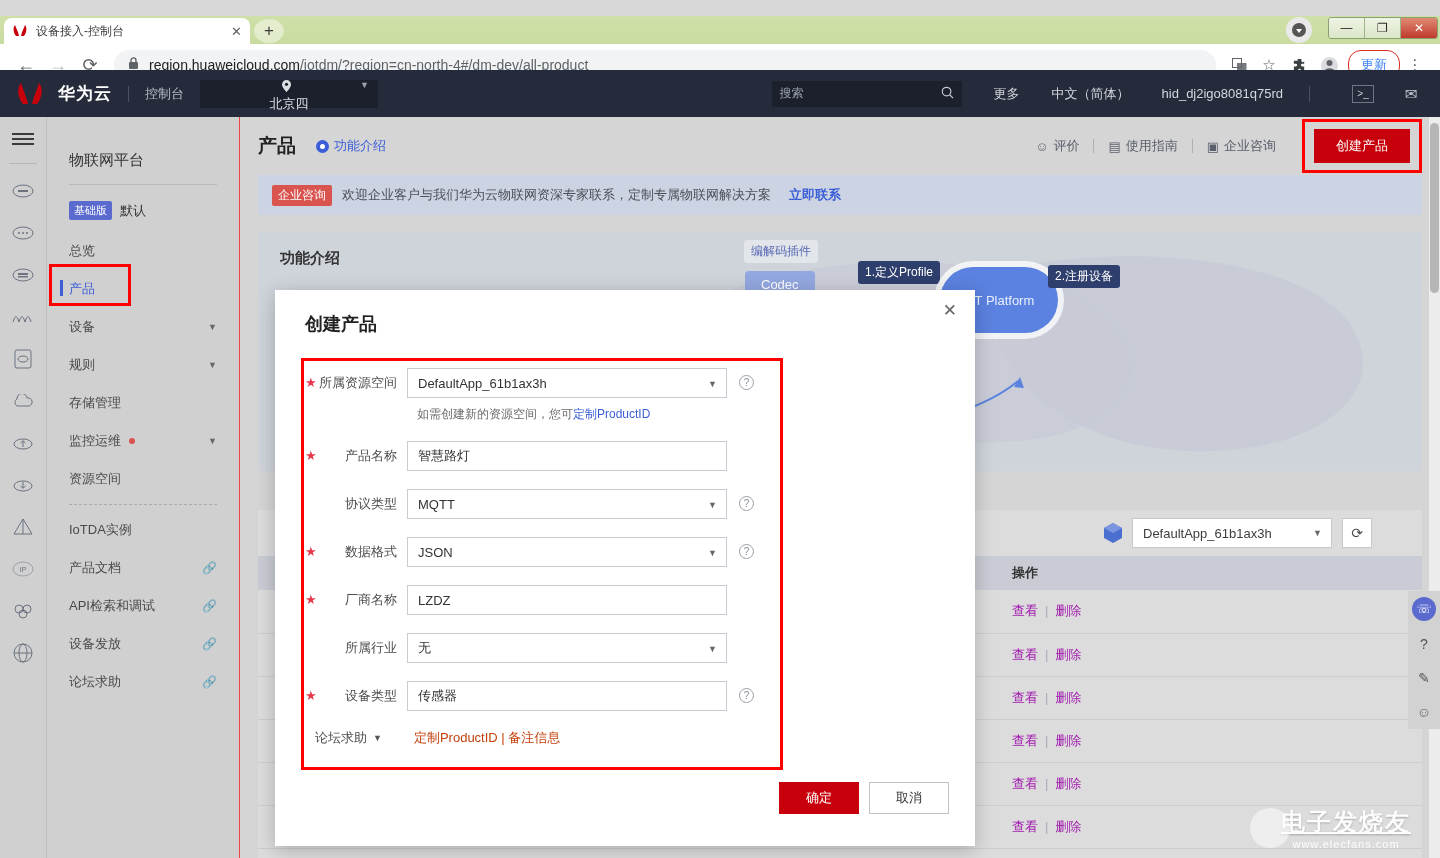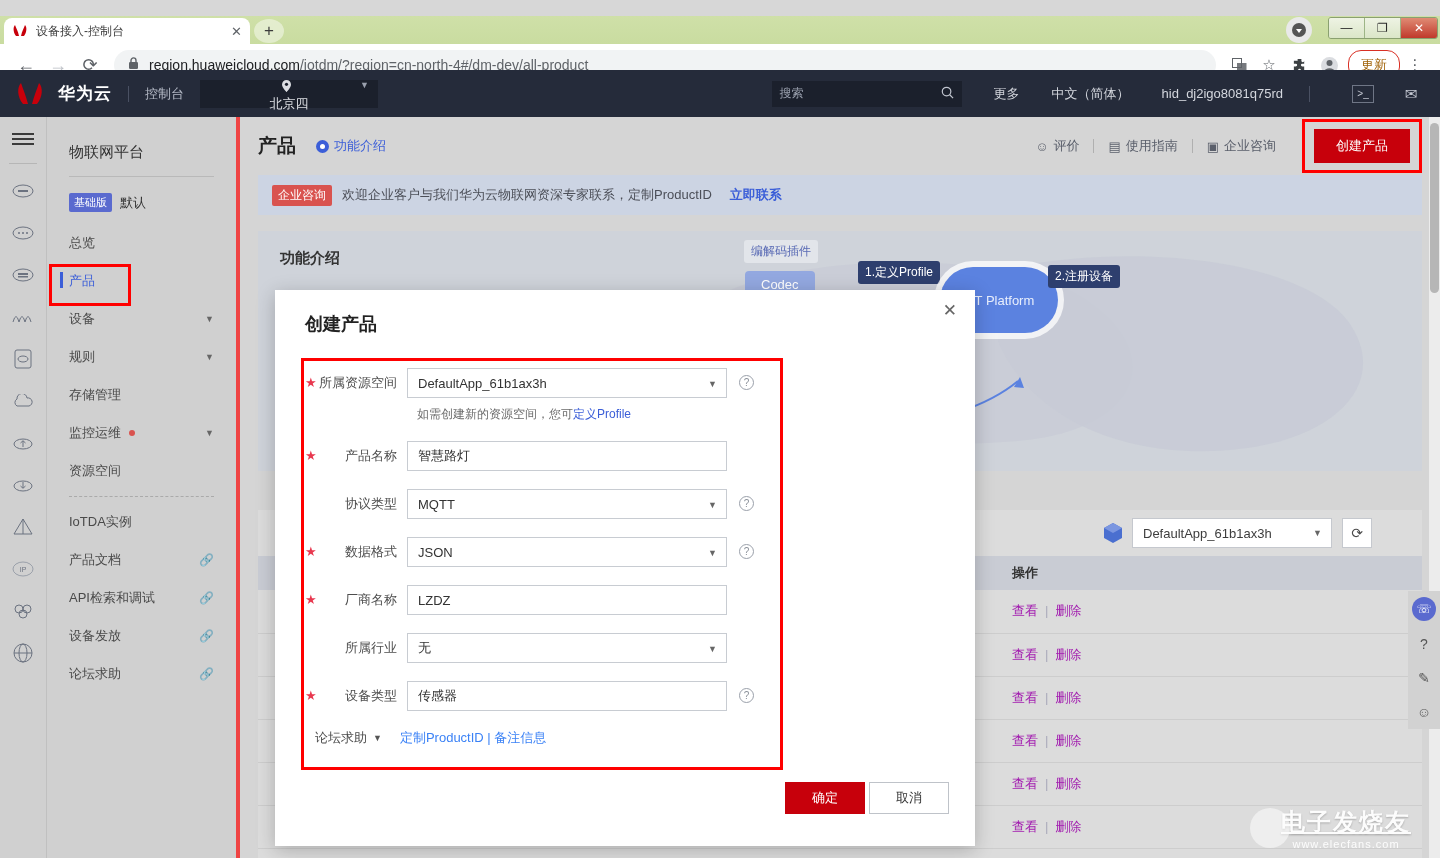--- a/index.html
+++ b/index.html
@@ -61,21 +61,21 @@
   #omnibox {
     flex:1; height:30px; margin:0 8px; background:#f1f3f4; border-radius:15px;
     display:flex; align-items:center; padding:0 14px; gap:10px; cursor:text;
   }
   #lock-icon { font-size:12px; color:#5f6368; }
   #url-text { font-size:14px; color:#202124; white-space:nowrap; }
   #url-text .dim { color:#5f6368; }
   .omni-icon { width:30px; height:30px; display:flex; align-items:center;
                justify-content:center; font-size:15px; color:#5f6368; cursor:pointer; }
   #update-btn {
-    height:30px; border:1px solid #d93025; border-radius:13px; color:#a16207;
+    height:30px; border:1px solid #d93025; border-radius:13px; color:#3b82f6;
     font-size:13px; display:flex; align-items:center; padding:0 12px;
     margin-left:4px; cursor:pointer;
   }
 
   
   #hw-header {
     position:absolute; left:0; top:70px; width:1440px; height:47px;
     background:#252b3a; display:flex; align-items:center;
   }
   #hw-logo { width:44px; display:flex; align-items:center; justify-content:center;
@@ -108,21 +108,21 @@
   #rail-hamburger { height:44px; display:flex; align-items:center; justify-content:center;
                     cursor:pointer; }
   #rail-hamburger span { display:block; width:22px; height:2px; background:#3b3b3b; margin:3px 0; }
   #rail-divider { width:28px; height:1px; background:#b6b6b6; margin:2px auto 6px; }
   .rail-icon { height:42px; display:flex; align-items:center; justify-content:center;
                cursor:pointer; color:#6b7280; }
 
   
   #side-menu {
     position:absolute; left:47px; top:117px; width:193px; height:741px;
-    background:#d0d0d0; border-right:4px solid #ef4444; padding:8px 22px;
+    background:#d0d0d0; border-right:1px solid #ef4444; padding:16px 22px;
   }
   #menu-title { font-size:15px; color:#333; padding:18px 0 14px; font-weight:normal; }
   #menu-hr { height:1px; background:#b9b9b9; margin-bottom:16px; }
   #edition-row { display:flex; align-items:center; gap:8px; margin-bottom:12px; }
   #edition-badge {
     background:#5a6acf; color:#fff; font-size:11px; padding:2px 5px; border-radius:2px;
   }
   #edition-name { font-size:13px; color:#333; }
   .menu-item {
     height:38px; display:flex; align-items:center; font-size:13px; color:#4a4a4a;
@@ -285,23 +285,23 @@
   .qmark {
     position:absolute; left:332px; top:7px; width:15px; height:15px; border-radius:50%;
     border:1px solid #9aa0aa; color:#8a9099; font-size:10px; display:flex;
     align-items:center; justify-content:center; cursor:pointer;
   }
   #hint-row { margin:-10px 0 18px 112px; font-size:12px; color:#6b6b6b; }
   #hint-row a { color:#3b5ed8; text-decoration:none; cursor:pointer; }
   #adv-row { display:flex; align-items:center; margin:4px 0 0 10px; gap:6px; }
   #adv-toggle { font-size:13px; color:#4d4d4d; cursor:pointer; }
   #adv-caret { font-size:9px; color:#555; cursor:pointer; }
-  #adv-desc { font-size:13px; color:#3b82f6; margin-left:12px; }
+  #adv-desc { font-size:13px; color:#c2410c; margin-left:26px; }
   #modal-footer {
-    position:absolute; right:26px; bottom:32px; display:flex; gap:4px; align-items:center;
+    position:absolute; right:26px; bottom:32px; display:flex; gap:10px; align-items:center;
   }
   #ok-btn {
     background:#c7000b; color:#fff; border:none; width:80px; height:32px;
     font-size:13px; cursor:pointer; font-family:inherit;
   }
   #cancel-btn {
     background:#fff; color:#333; border:1px solid #bfc3c9; width:80px; height:32px;
     font-size:13px; cursor:pointer; font-family:inherit;
   }
 
@@ -592,21 +592,21 @@
         <span>企业咨询</span>
       </div>
       <div id="create-wrap">
         <button id="create-product-btn">创建产品</button>
       </div>
     </div>
   </div>
 
   <div id="notice-bar">
     <span id="notice-badge">企业咨询</span>
-    <span id="notice-text">欢迎企业客户与我们华为云物联网资深专家联系，定制ProductID</span>
+    <span id="notice-text">欢迎企业客户与我们华为云物联网资深专家联系，定制专属物联网解决方案</span>
     <span id="notice-cta">立即联系</span>
   </div>
 
   <div id="feature-card">
     <div id="feature-card-title">功能介绍</div>
     <div id="diagram">
       <svg width="1200" height="240" style="position:absolute;left:0;top:0;">
         <path d="M470 60 C560 20 760 20 830 70 C910 125 880 200 760 210 C640 220 520 200 470 160 Z" fill="#c7cbd6" opacity=".7"></path>
         <path d="M740 40 C860 10 1040 25 1090 90 C1140 160 1060 225 930 220 C820 215 760 160 740 110 Z" fill="#c7cbd6" opacity=".8"></path>
         <line x1="380" y1="113" x2="530" y2="113" stroke="#6f8ad6" stroke-width="2"></line>
@@ -721,21 +721,21 @@
         <span>所属资源空间</span>
       </div>
       <div class="fctrl">
         <input class="fselect" readonly="" value="DefaultApp_61b1ax3h" style="">
         <span class="sel-caret">▼</span>
         <span class="qmark">?</span>
       </div>
     </div>
 
     <div id="hint-row">
-      <span>如需创建新的资源空间，您可</span><a>定义Profile</a>
+      <span>如需创建新的资源空间，您可</span><a>定制ProductID</a>
     </div>
 
     <div class="frow">
       <div class="flabel">
         <span class="req">★</span>
         <span>产品名称</span>
       </div>
       <div class="fctrl">
         <input class="finput" value="智慧路灯" style="">
       </div>

